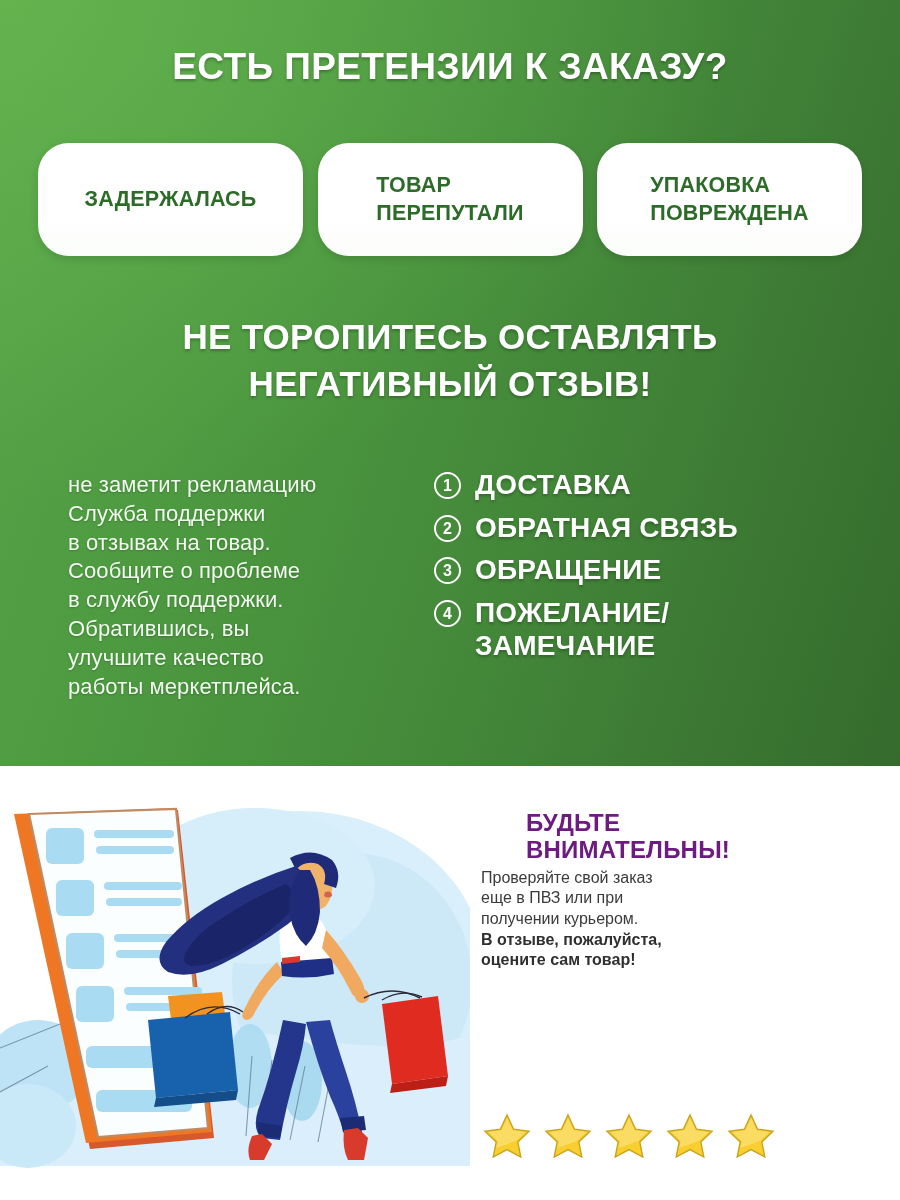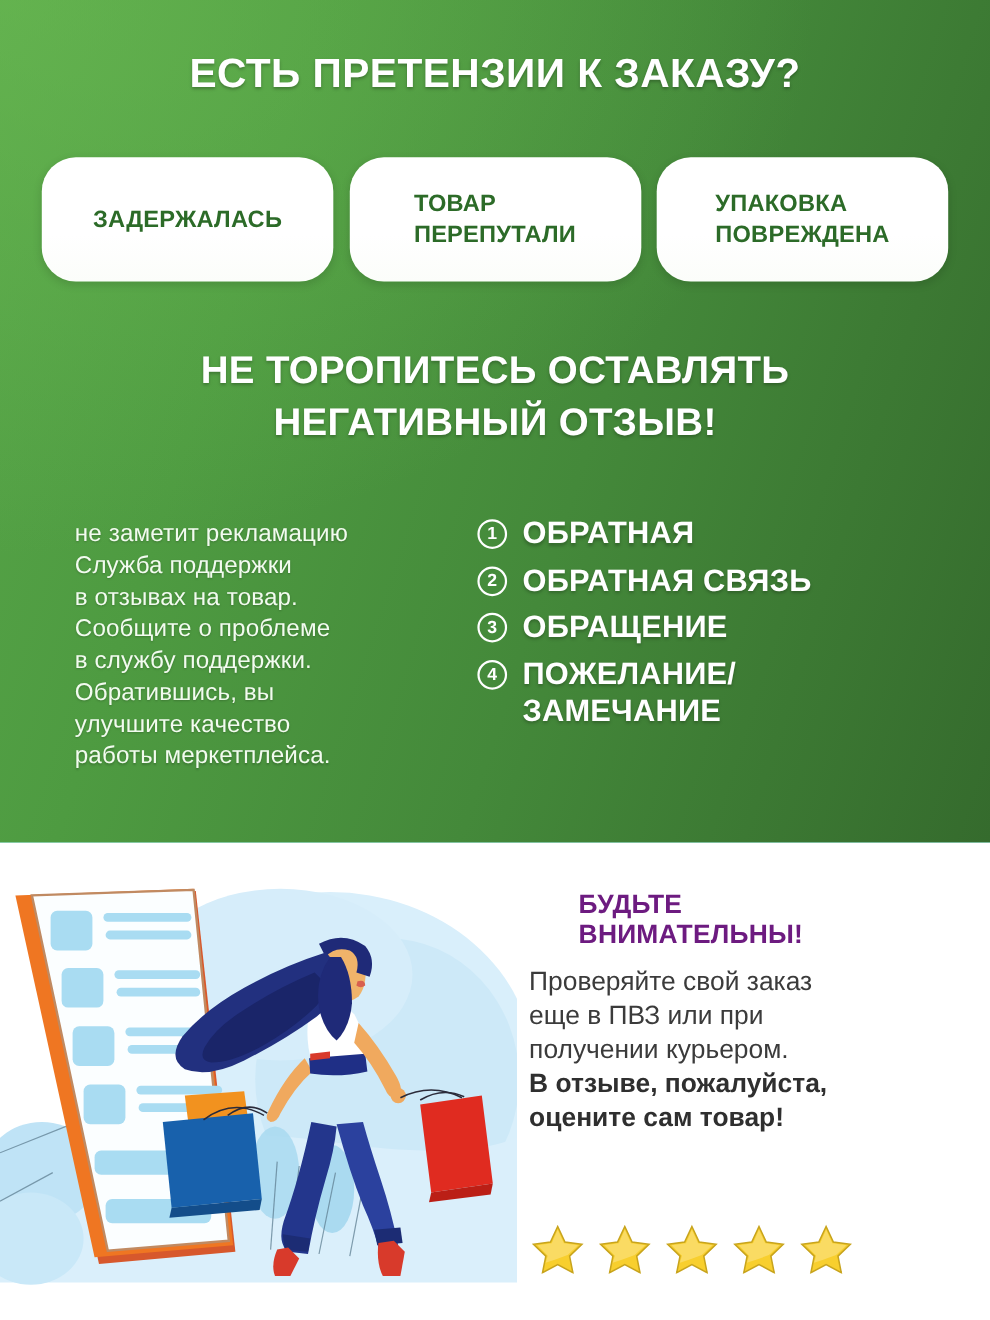--- a/index.html
+++ b/index.html
@@ -162,23 +162,23 @@
     color: #6d1b80;
     font-size: 24px;
     font-weight: bold;
     line-height: 1.14;
     letter-spacing: 0.2px;
     margin-left: 45px;
   }
   #attention-heading span { display: block; }
 
   #attention-body {
-    margin-top: 14px;
+    margin-top: 4px;
     color: #3b3b3b;
-    font-size: 24px;
+    font-size: 16px;
     line-height: 1.29;
   }
   #attention-body span { display: block; white-space: nowrap; }
   #attention-body .bold { font-weight: bold; color: #2f2f2f; }
 
   
   #star-rating {
     position: absolute;
     left: 483px; top: 1112px;
     display: flex;
@@ -228,21 +228,21 @@
       <span>в службу поддержки.</span>
       <span>Обратившись, вы</span>
       <span>улучшите качество</span>
       <span>работы меркетплейса.</span>
     </div>
 
     <div id="steps-list">
       <div class="step-row">
         <div class="step-num">1</div>
         <div class="step-label">
-          <span>ОБРАТНАЯ</span>
+          <span>ДОСТАВКА</span>
         </div>
       </div>
       <div class="step-row">
         <div class="step-num">2</div>
         <div class="step-label">
           <span>ОБРАТНАЯ СВЯЗЬ</span>
         </div>
       </div>
       <div class="step-row">
         <div class="step-num">3</div>

